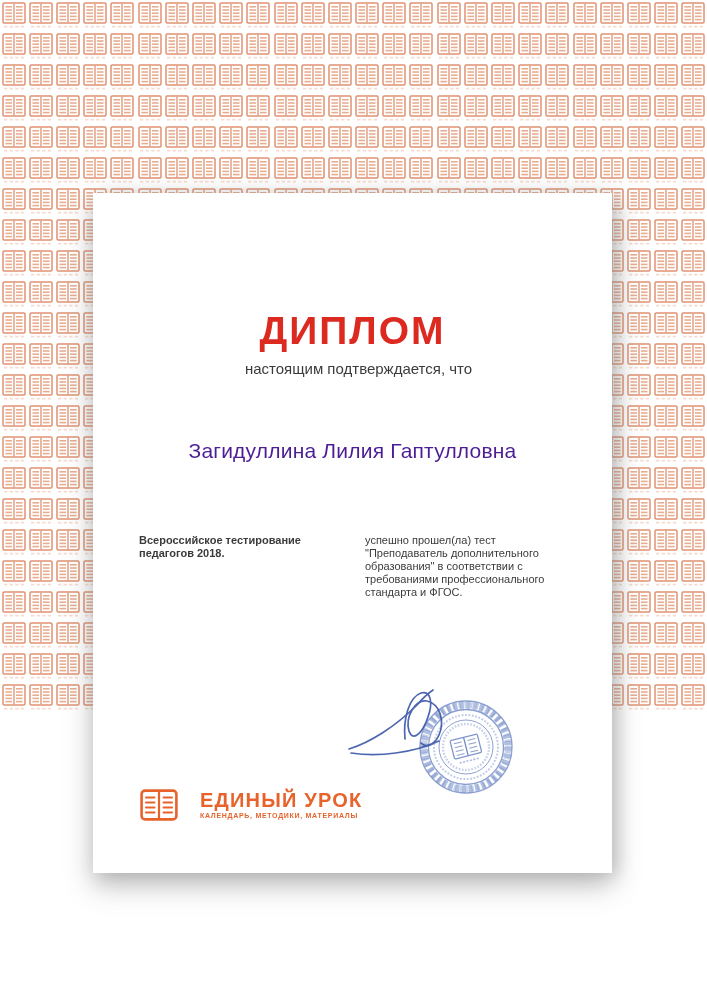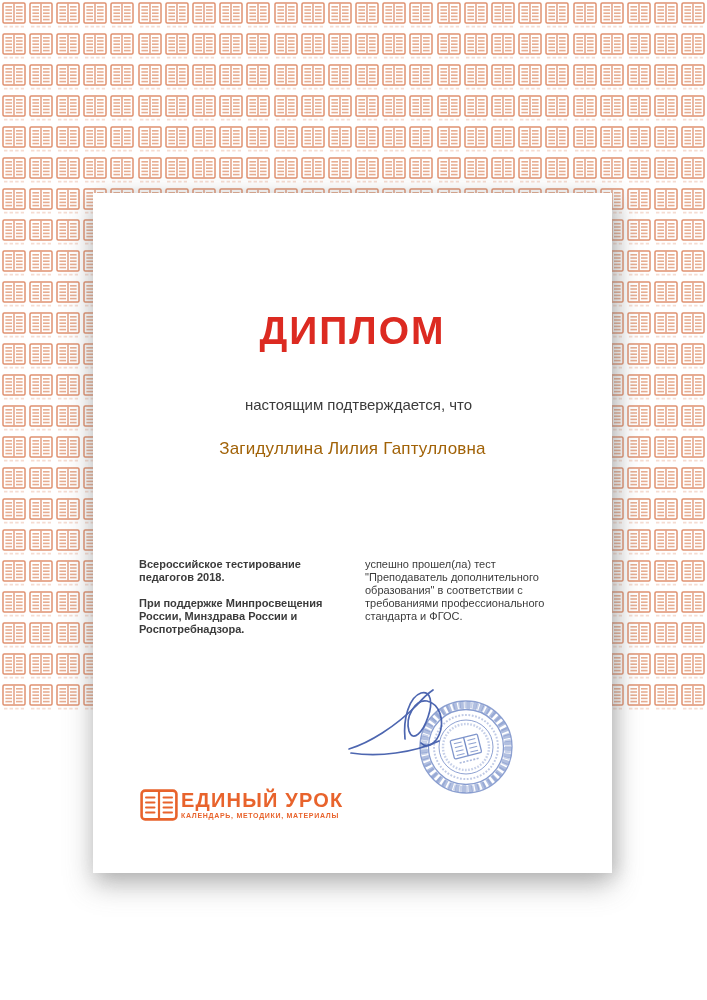--- a/index.html
+++ b/index.html
@@ -19,35 +19,35 @@
   .tile{width:24px;height:28px;opacity:.82;display:block}
 
   
   .page{position:absolute;left:93px;top:193px;width:519px;height:680px;
     background:var(--page-bg);
     box-shadow:0 12px 26px rgba(110,110,110,.45), 6px 2px 16px rgba(140,140,140,.30);}
 
   .title{position:absolute;top:116px;left:0;right:0;text-align:center;
     font-size:39px;font-weight:700;letter-spacing:2px;color:var(--title-red);}
   .subtitle{position:absolute;top:167px;left:12px;right:0;text-align:center;
-    font-size:15px;color:var(--body-text);margin-top:36px;}
+    font-size:15px;color:var(--body-text);}
   .name{position:absolute;top:246px;left:0;right:0;text-align:center;
-    font-size:17px;color:#a16207;letter-spacing:.2px;}
+    font-size:21px;color:#4c1d95;letter-spacing:.2px;}
 
   .cols{position:absolute;top:341px;left:46px;right:29px;
-    display:flex;justify-content:space-between;margin-top:24px;}
+    display:flex;justify-content:space-between;}
   .cols p{font-size:11px;line-height:13px;color:var(--body-text);}
   .cols p + p{margin-top:13px;}
   .col-left{width:205px;font-weight:700;}
   .col-right{width:218px;}
   .col-right p{max-width:203px;}
 
   .sig-seal{position:absolute;left:250px;top:488px;width:255px;height:145px;}
 
-  .logo{position:absolute;left:47px;top:596px;display:flex;align-items:flex-start;gap:3px;}
+  .logo{position:absolute;left:47px;top:596px;display:flex;align-items:flex-start;gap:22px;}
   .logo-icon{width:38px;height:34px;display:block;}
   .logo-title{font-size:20px;font-weight:700;letter-spacing:1.2px;color:var(--logo-orange);line-height:22px;}
   .logo-tagline{font-size:7px;font-weight:700;letter-spacing:.7px;color:var(--logo-orange);margin-top:1px;}
 </style>
 </head>
 <body>
 
 <svg width="0" height="0" style="position:absolute" aria-hidden="true">
   <defs>
     <symbol id="book-glyph" viewBox="0 0 24 28">
@@ -1871,21 +1871,20 @@
 
   <div class="page">
 
     <div class="title">ДИПЛОМ</div>
     <div class="subtitle">настоящим подтверждается, что</div>
     <div class="name">Загидуллина Лилия Гаптулловна</div>
 
     <div class="cols">
       <div class="col-left">
         <p>Всероссийское тестирование педагогов 2018.</p>
-        <p>При поддержке Минпросвещения России, Минздрава России и Роспотребнадзора.</p>
       </div>
       <div class="col-right">
         <p>успешно прошел(ла) тест "Преподаватель дополнительного образования" в соответствии с требованиями профессионального стандарта и ФГОС.</p>
       </div>
     </div>
 
     <svg class="sig-seal" viewBox="0 0 255 145">
 
       <g transform="translate(123,66)" stroke="var(--stamp-blue)" fill="none" opacity="0.8">
         <circle r="46" stroke-width="1.4" opacity="0.8"></circle>

